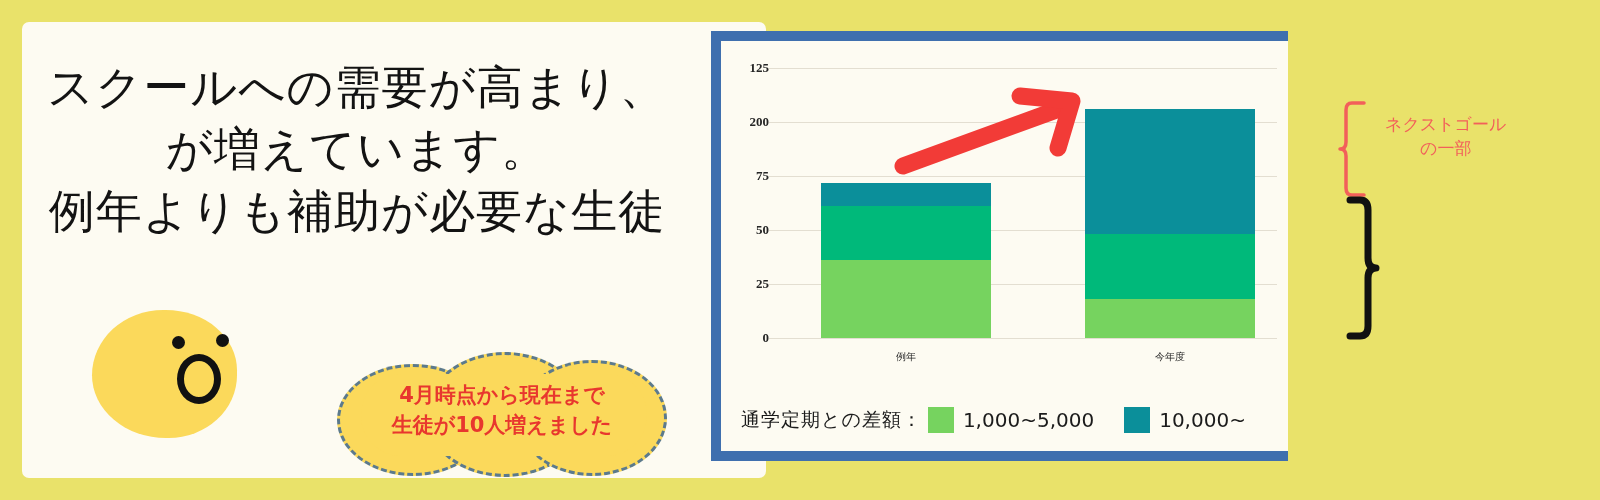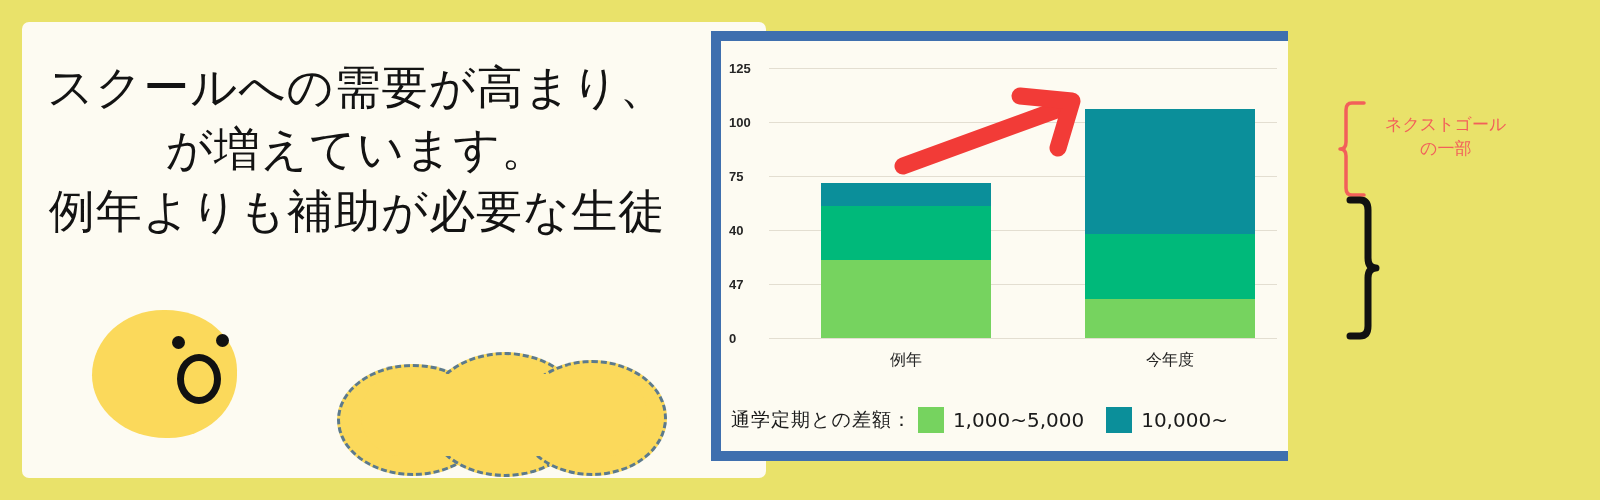--- a/index.html
+++ b/index.html
@@ -65,39 +65,39 @@
     position:absolute;left:711px;top:31px;width:577px;height:430px;
     background:#3f6fae;padding:10px 0 10px 10px;box-sizing:border-box;
   }
   .chart-inner{
     position:absolute;left:721px;top:41px;width:567px;height:410px;
     background:#fdfbf2;
   }
   .plot{position:absolute;left:0;top:0;width:567px;height:410px;}
 
   .ytick{
-    position:absolute;right:0;width:40px;text-align:left;
+    position:absolute;right:0;width:40px;text-align:right;
     font-size:13px;color:#262626;font-weight:600;
-    font-family:Liberation Sans, sans-serif;
+    font-family:Liberation Serif, serif;
     transform:translateY(-50%);
   }
   .ytick-wrap{position:absolute;left:0;top:0;width:48px;height:410px;}
   .gridline{position:absolute;left:48px;height:1px;background:#e3ded1;width:508px;}
 
   .bar{position:absolute;bottom:0;}
   .seg{position:absolute;left:0;width:100%;}
 
   .xlabel{
-    position:absolute;font-size:16px;color:#262626;text-align:center;
+    position:absolute;font-size:10px;color:#262626;text-align:center;
     font-family:"DejaVu Sans",sans-serif;
   }
 
   
   .legend{
-    position:absolute;left:10px;bottom:18px;display:flex;align-items:center;
+    position:absolute;left:20px;bottom:18px;display:flex;align-items:center;
     gap:0px;
   }
   .legend-title{
     font-size:19px;color:#1b1b1b;letter-spacing:1px;
     font-family:"DejaVu Sans",sans-serif;margin-right:6px;white-space:nowrap;
   }
   .legend-item{display:flex;align-items:center;margin-right:22px;}
   .swatch{width:26px;height:26px;margin-right:9px;}
   .legend-label{
     font-size:20px;color:#1b1b1b;white-space:nowrap;
@@ -132,32 +132,36 @@
       <div class="eye l"></div>
       <div class="eye r"></div>
       <div class="mouth"></div>
     </div>
 
     <div class="cloud">
       <div class="lobe a"></div>
       <div class="lobe b"></div>
       <div class="lobe c"></div>
       <div class="cloud-fill"></div>
+      <div class="cloud-text">
+        <div>4月時点から現在まで</div>
+        <div>生徒が10人増えました</div>
+      </div>
     </div>
   </div>
 
   <div class="chart-card"></div>
   <div class="chart-inner">
     <div class="plot" id="plot">
         <div class="ytick-wrap">
           <div class="ytick" style="top: 297px;">0</div>
-          <div class="ytick" style="top: 243px;">47</div>
-          <div class="ytick" style="top: 189px;">40</div>
+          <div class="ytick" style="top: 243px;">25</div>
+          <div class="ytick" style="top: 189px;">50</div>
           <div class="ytick" style="top: 135px;">75</div>
-          <div class="ytick" style="top: 81px;">100</div>
+          <div class="ytick" style="top: 81px;">200</div>
           <div class="ytick" style="top: 27px;">125</div>
         </div>
         <div class="gridline" style="top: 297px;"></div>
         <div class="gridline" style="top: 243px;"></div>
         <div class="gridline" style="top: 189px;"></div>
         <div class="gridline" style="top: 135px;"></div>
         <div class="gridline" style="top: 81px;"></div>
         <div class="gridline" style="top: 27px;"></div>
         <div class="bar" style="left: 100px; width: 170px; bottom: 113px; height: 155.52px;">
           <div class="seg" style="background: rgb(118, 211, 95); height: 77.76px; bottom: 0px; position: absolute;"></div>
@@ -167,21 +171,21 @@
         <div class="xlabel" style="left: 125px; width: 120px; top: 309px;">例年</div>
         <div class="bar" style="left: 364px; width: 170px; bottom: 113px; height: 228.96px;">
           <div class="seg" style="background: rgb(118, 211, 95); height: 38.88px; bottom: 0px; position: absolute;"></div>
           <div class="seg" style="background: rgb(0, 185, 122); height: 64.8px; bottom: 38.88px; position: absolute;"></div>
           <div class="seg" style="background: rgb(11, 143, 154); height: 125.28px; bottom: 103.68px; position: absolute;"></div>
         </div>
         <div class="xlabel" style="left: 389px; width: 120px; top: 309px;">今年度</div>
       </div>
     <div class="legend" id="legend">
       <span class="legend-title">通学定期との差額：</span>
-      <span id="legend-items" style="display:flex;">
+      <span id="legend-items" style="display:flex;gap:8px;">
           <span class="legend-item">
             <span class="swatch" style="background: rgb(118, 211, 95);"></span>
             <span class="legend-label">1,000~5,000</span>
           </span>
           <span class="legend-item">
             <span class="swatch" style="background: rgb(11, 143, 154);"></span>
             <span class="legend-label">10,000~</span>
           </span>
         </span>
     </div>

